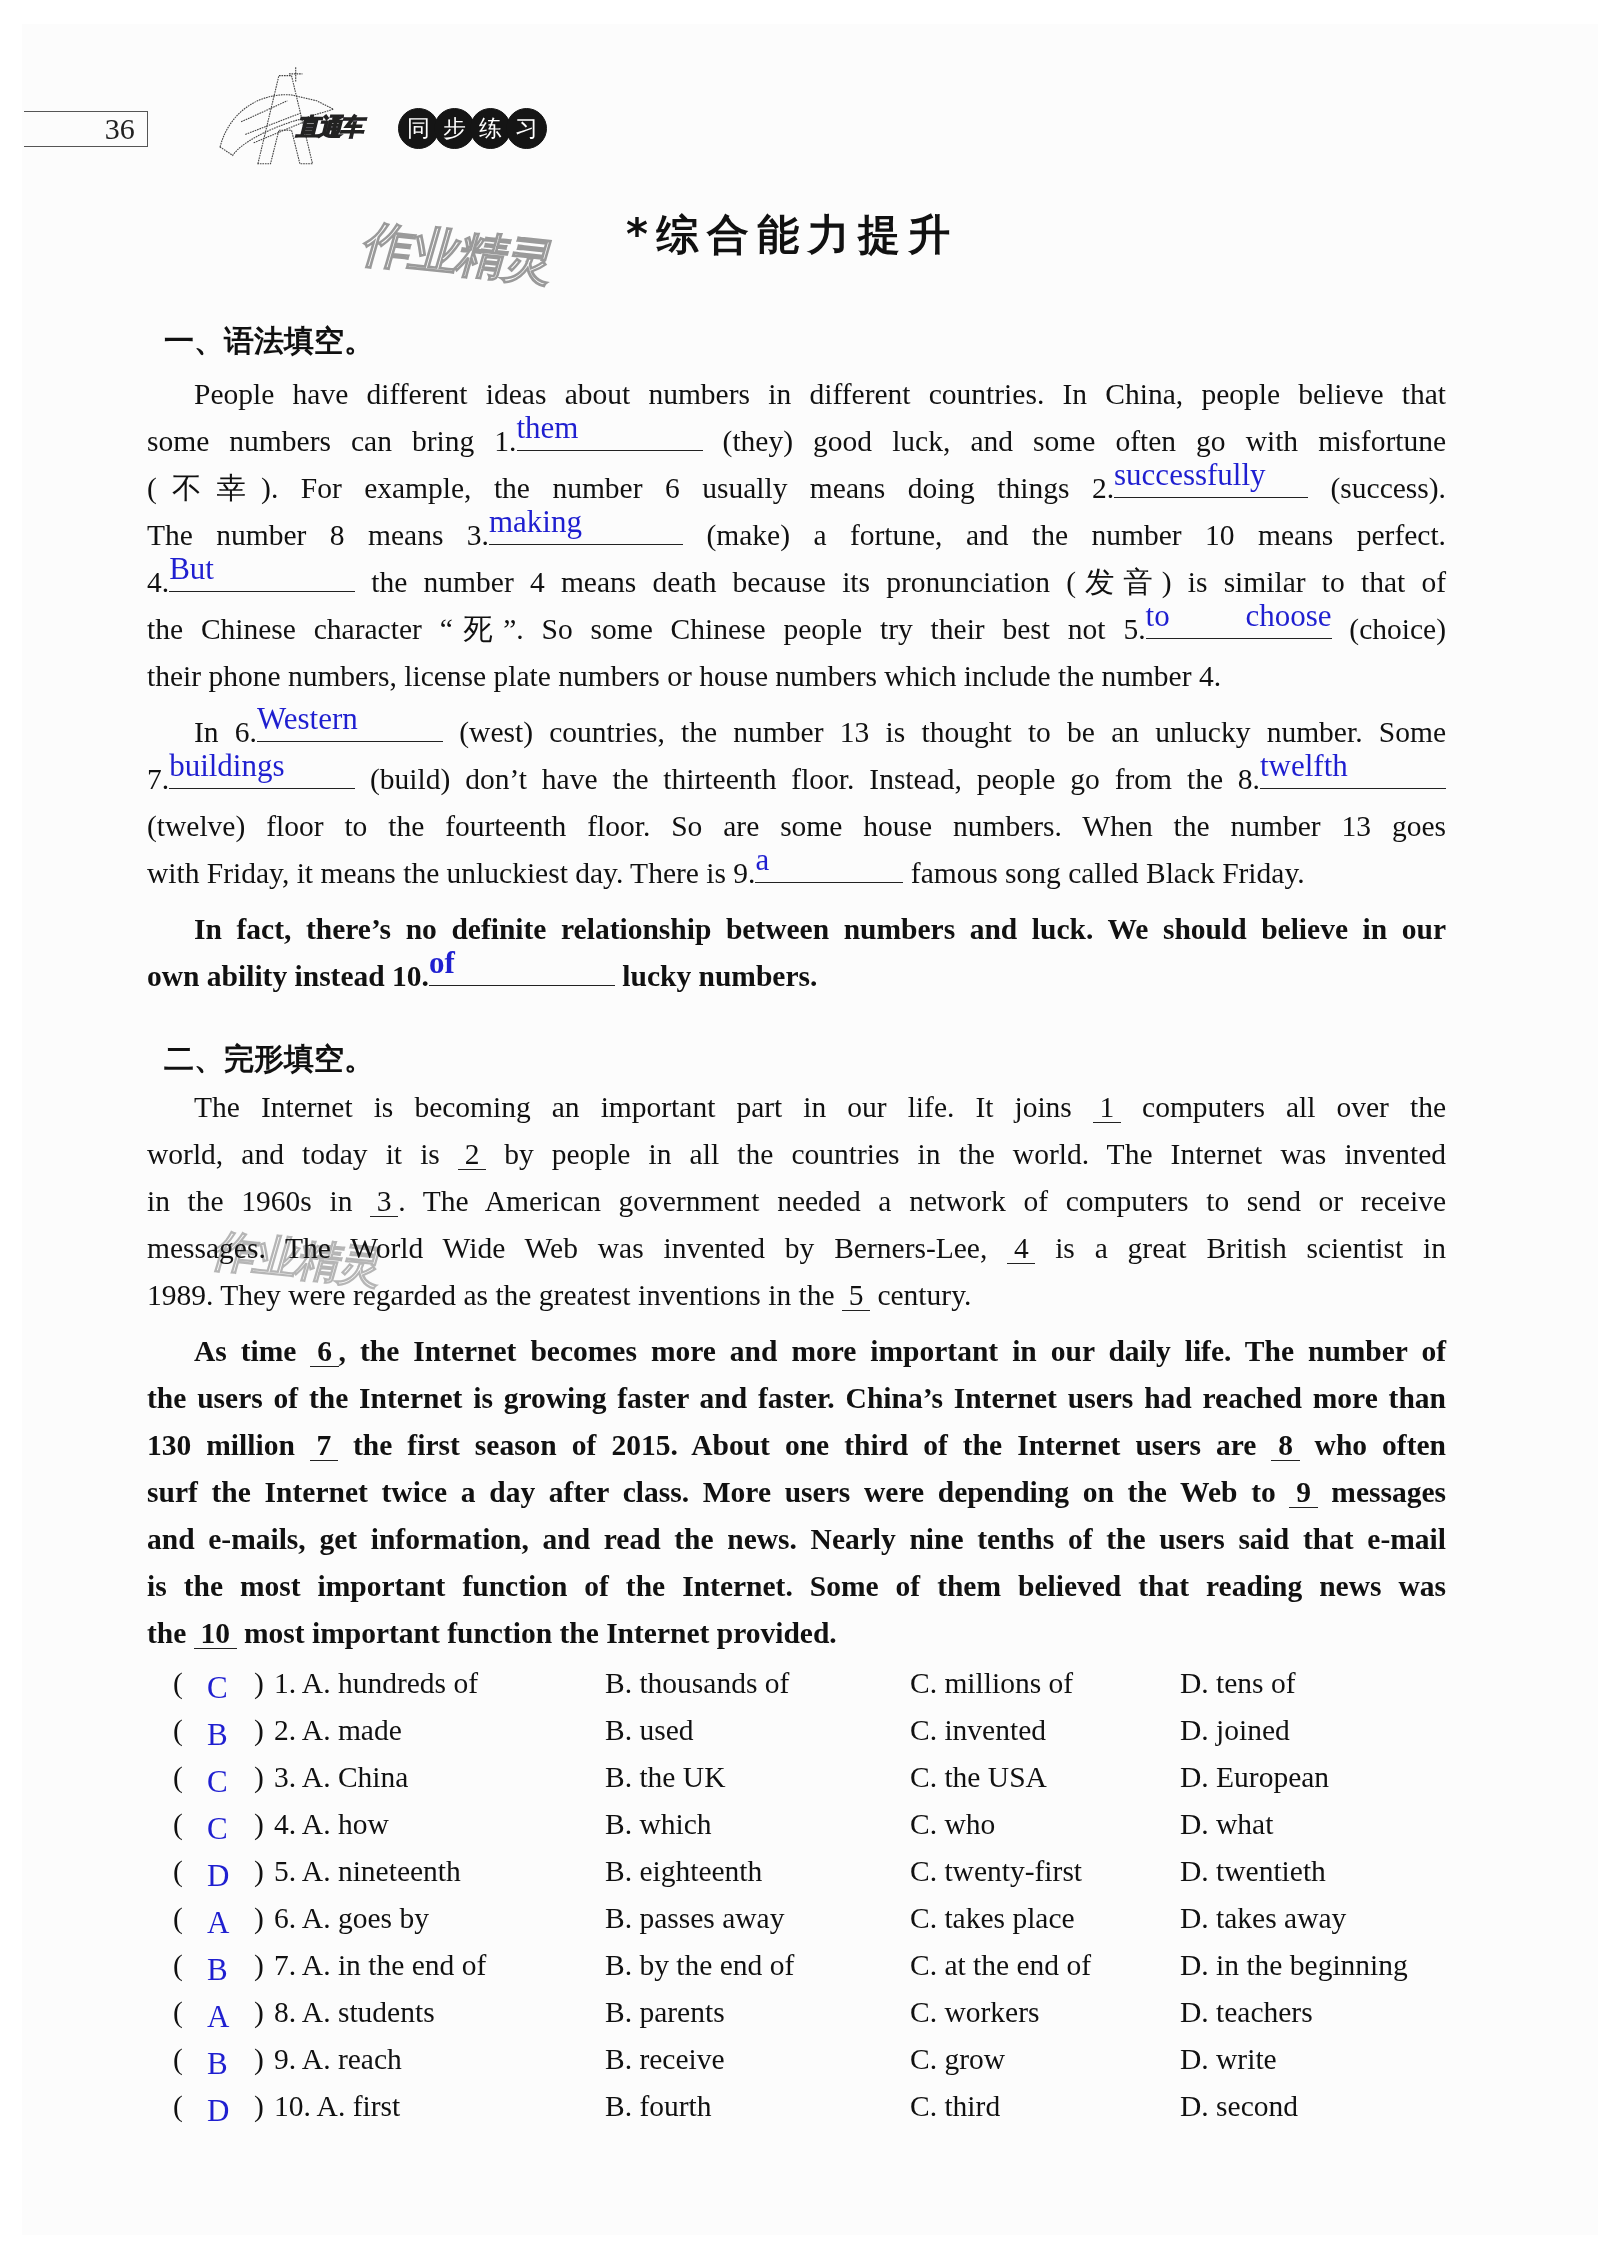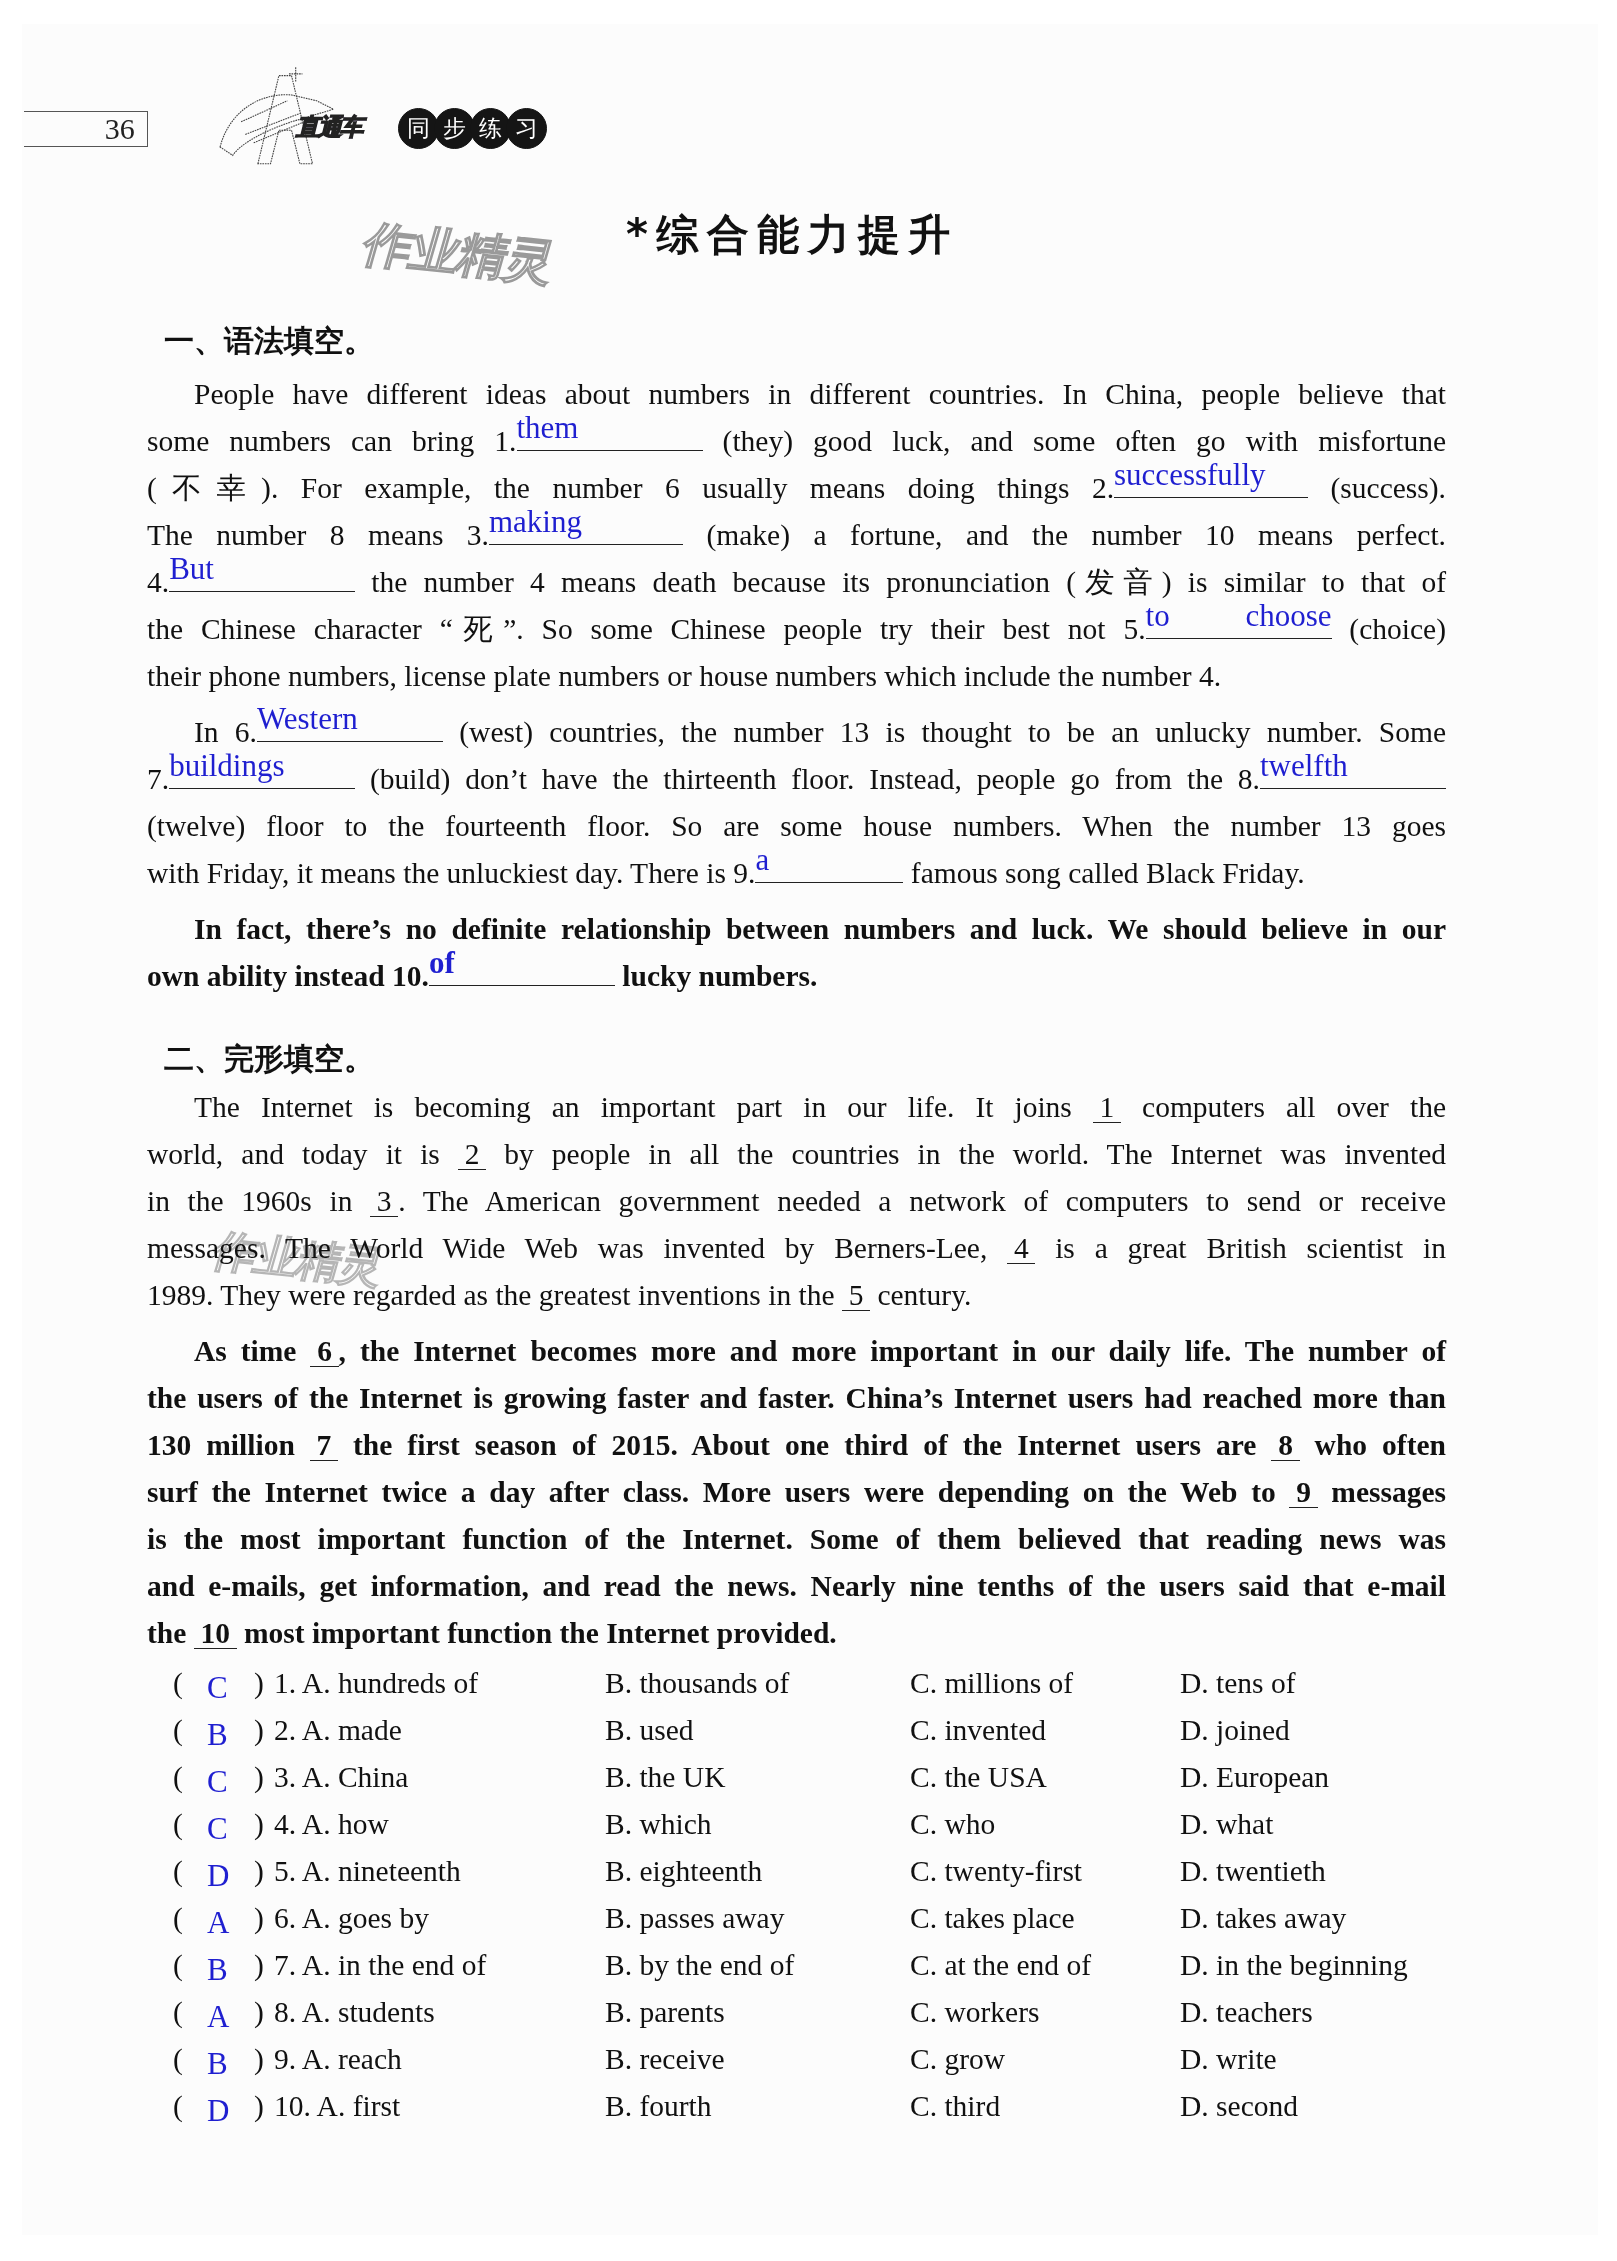--- a/index.html
+++ b/index.html
@@ -113,22 +113,22 @@
     <span class="line"><span>world, and today it is </span><span class="num-blank">2</span><span> by people in all the countries in the world. The Internet was invented</span></span>
     <span class="line"><span>in the 1960s in </span><span class="num-blank">3</span><span>. The American government needed a network of computers to send or receive</span></span>
     <span class="line"><span>messages. The World Wide Web was invented by Berners-Lee, </span><span class="num-blank">4</span><span> is a great British scientist in</span></span>
     <span class="line last"><span>1989. They were regarded as the greatest inventions in the </span><span class="num-blank">5</span><span> century.</span></span>
   </div>
 <div class="para" id="s2p2" style="top:1328px;font-weight:bold;">
     <span class="line"><span class="indent"></span><span>As time </span><span class="num-blank">6</span><span>, the Internet becomes more and more important in our daily life. The number of</span></span>
     <span class="line"><span>the users of the Internet is growing faster and faster. China’s Internet users had reached more than</span></span>
     <span class="line"><span>130 million </span><span class="num-blank">7</span><span> the first season of 2015. About one third of the Internet users are </span><span class="num-blank">8</span><span> who often</span></span>
     <span class="line"><span>surf the Internet twice a day after class. More users were depending on the Web to </span><span class="num-blank">9</span><span> messages</span></span>
+    <span class="line"><span>and e-mails, get information, and read the news. Nearly nine tenths of the users said that e-mail</span></span>
     <span class="line"><span>is the most important function of the Internet. Some of them believed that reading news was</span></span>
-    <span class="line"><span>and e-mails, get information, and read the news. Nearly nine tenths of the users said that e-mail</span></span>
     <span class="line last"><span>the </span><span class="num-blank">10</span><span> most important function the Internet provided.</span></span>
   </div>
 
 <div class="options" id="options">
     <div class="opt-row">
       <span class="paren-l">(</span>
       <span class="choice">C</span>
       <span class="paren-r">)</span>
       <span class="optA">1. A. hundreds of</span>
       <span class="optB">B. thousands of</span>

